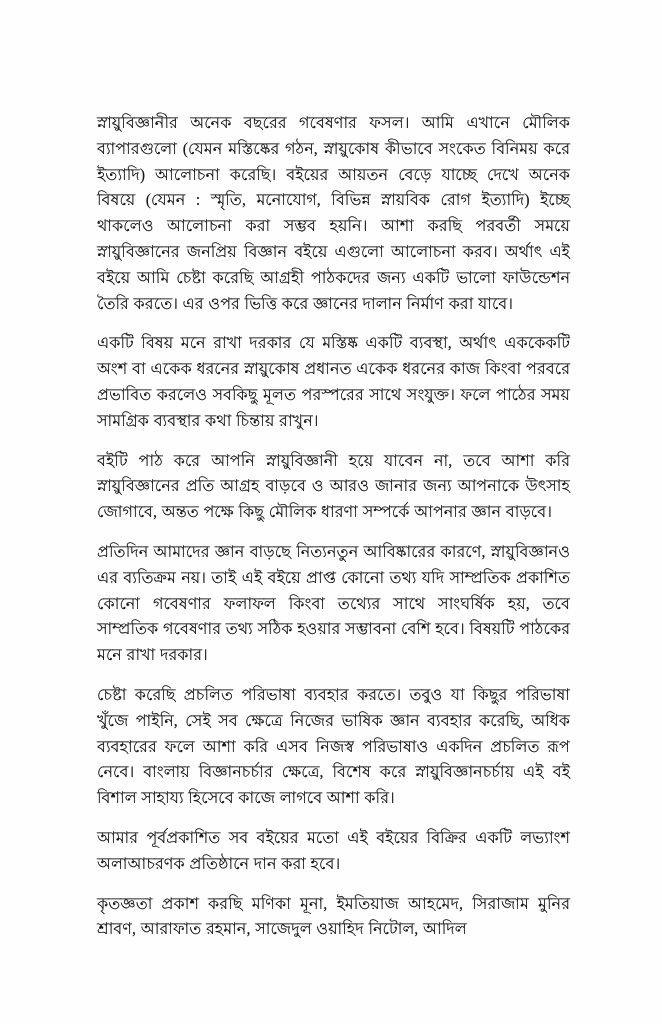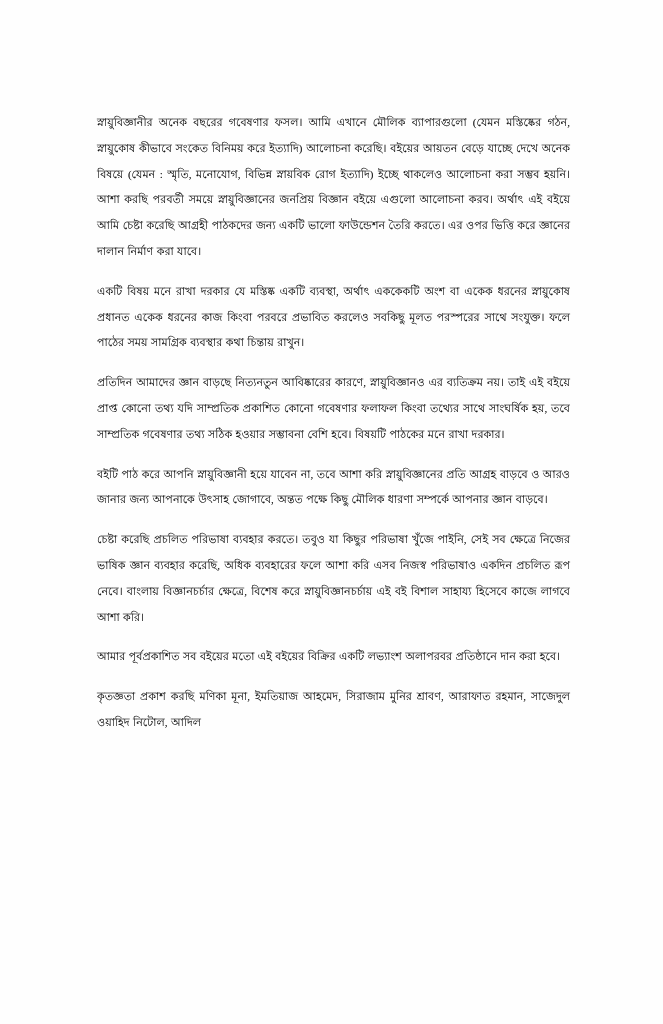--- a/index.html
+++ b/index.html
@@ -29,21 +29,21 @@
     position: absolute;
     left: 97px;
     top: 110px;
     width: 473px;
   }
 
   .para {
     margin: 0 0 14px 0;
     text-align: justify;
     text-justify: inter-word;
-    font-size: 11px;
+    font-size: 16px;
     line-height: 25.8px;
     color: #181818;
     letter-spacing: 0.05px;
     word-spacing: 0.6px;
     font-family: "Liberation Serif", "DejaVu Serif", serif;
     -webkit-font-smoothing: antialiased;
   }
 
   .para:last-child {
     margin-bottom: 0;
@@ -54,19 +54,19 @@
     text-shadow: 0 0 0.25px rgba(0,0,0,0.35);
   }
 </style>
 </head>
 <body>
 
 <div id="page">
   <div id="text-column">
     <p class="para">স্নায়ুবিজ্ঞানীর অনেক বছরের গবেষণার ফসল। আমি এখানে মৌলিক ব্যাপারগুলো (যেমন মস্তিষ্কের গঠন, স্নায়ুকোষ কীভাবে সংকেত বিনিময় করে ইত্যাদি) আলোচনা করেছি। বইয়ের আয়তন বেড়ে যাচ্ছে দেখে অনেক বিষয়ে (যেমন : স্মৃতি, মনোযোগ, বিভিন্ন স্নায়বিক রোগ ইত্যাদি) ইচ্ছে থাকলেও আলোচনা করা সম্ভব হয়নি। আশা করছি পরবর্তী সময়ে স্নায়ুবিজ্ঞানের জনপ্রিয় বিজ্ঞান বইয়ে এগুলো আলোচনা করব। অর্থাৎ এই বইয়ে আমি চেষ্টা করেছি আগ্রহী পাঠকদের জন্য একটি ভালো ফাউন্ডেশন তৈরি করতে। এর ওপর ভিত্তি করে জ্ঞানের দালান নির্মাণ করা যাবে।</p>
     <p class="para">একটি বিষয় মনে রাখা দরকার যে মস্তিষ্ক একটি ব্যবস্থা, অর্থাৎ এককেকটি অংশ বা একেক ধরনের স্নায়ুকোষ প্রধানত একেক ধরনের কাজ কিংবা পরবরে প্রভাবিত করলেও সবকিছু মূলত পরস্পরের সাথে সংযুক্ত। ফলে পাঠের সময় সামগ্রিক ব্যবস্থার কথা চিন্তায় রাখুন।</p>
+    <p class="para">বইটি পাঠ করে আপনি স্নায়ুবিজ্ঞানী হয়ে যাবেন না, তবে আশা করি স্নায়ুবিজ্ঞানের প্রতি আগ্রহ বাড়বে ও আরও জানার জন্য আপনাকে উৎসাহ জোগাবে, অন্তত পক্ষে কিছু মৌলিক ধারণা সম্পর্কে আপনার জ্ঞান বাড়বে।</p>
     <p class="para">প্রতিদিন আমাদের জ্ঞান বাড়ছে নিত্যনতুন আবিষ্কারের কারণে, স্নায়ুবিজ্ঞানও এর ব্যতিক্রম নয়। তাই এই বইয়ে প্রাপ্ত কোনো তথ্য যদি সাম্প্রতিক প্রকাশিত কোনো গবেষণার ফলাফল কিংবা তথ্যের সাথে সাংঘর্ষিক হয়, তবে সাম্প্রতিক গবেষণার তথ্য সঠিক হওয়ার সম্ভাবনা বেশি হবে। বিষয়টি পাঠকের মনে রাখা দরকার।</p>
-    <p class="para">বইটি পাঠ করে আপনি স্নায়ুবিজ্ঞানী হয়ে যাবেন না, তবে আশা করি স্নায়ুবিজ্ঞানের প্রতি আগ্রহ বাড়বে ও আরও জানার জন্য আপনাকে উৎসাহ জোগাবে, অন্তত পক্ষে কিছু মৌলিক ধারণা সম্পর্কে আপনার জ্ঞান বাড়বে।</p>
     <p class="para">চেষ্টা করেছি প্রচলিত পরিভাষা ব্যবহার করতে। তবুও যা কিছুর পরিভাষা খুঁজে পাইনি, সেই সব ক্ষেত্রে নিজের ভাষিক জ্ঞান ব্যবহার করেছি, অধিক ব্যবহারের ফলে আশা করি এসব নিজস্ব পরিভাষাও একদিন প্রচলিত রূপ নেবে। বাংলায় বিজ্ঞানচর্চার ক্ষেত্রে, বিশেষ করে স্নায়ুবিজ্ঞানচর্চায় এই বই বিশাল সাহায্য হিসেবে কাজে লাগবে আশা করি।</p>
-    <p class="para">আমার পূর্বপ্রকাশিত সব বইয়ের মতো এই বইয়ের বিক্রির একটি লভ্যাংশ অলাপরবর প্রতিষ্ঠানে দান করা হবে।</p>
+    <p class="para">আমার পূর্বপ্রকাশিত সব বইয়ের মতো এই বইয়ের বিক্রির একটি লভ্যাংশ অলাআচরণক প্রতিষ্ঠানে দান করা হবে।</p>
     <p class="para">কৃতজ্ঞতা প্রকাশ করছি মণিকা মূনা, ইমতিয়াজ আহমেদ, সিরাজাম মুনির শ্রাবণ, আরাফাত রহমান, সাজেদুল ওয়াহিদ নিটোল, আদিল</p>
   </div>
 </div>
 
 </body></html>

